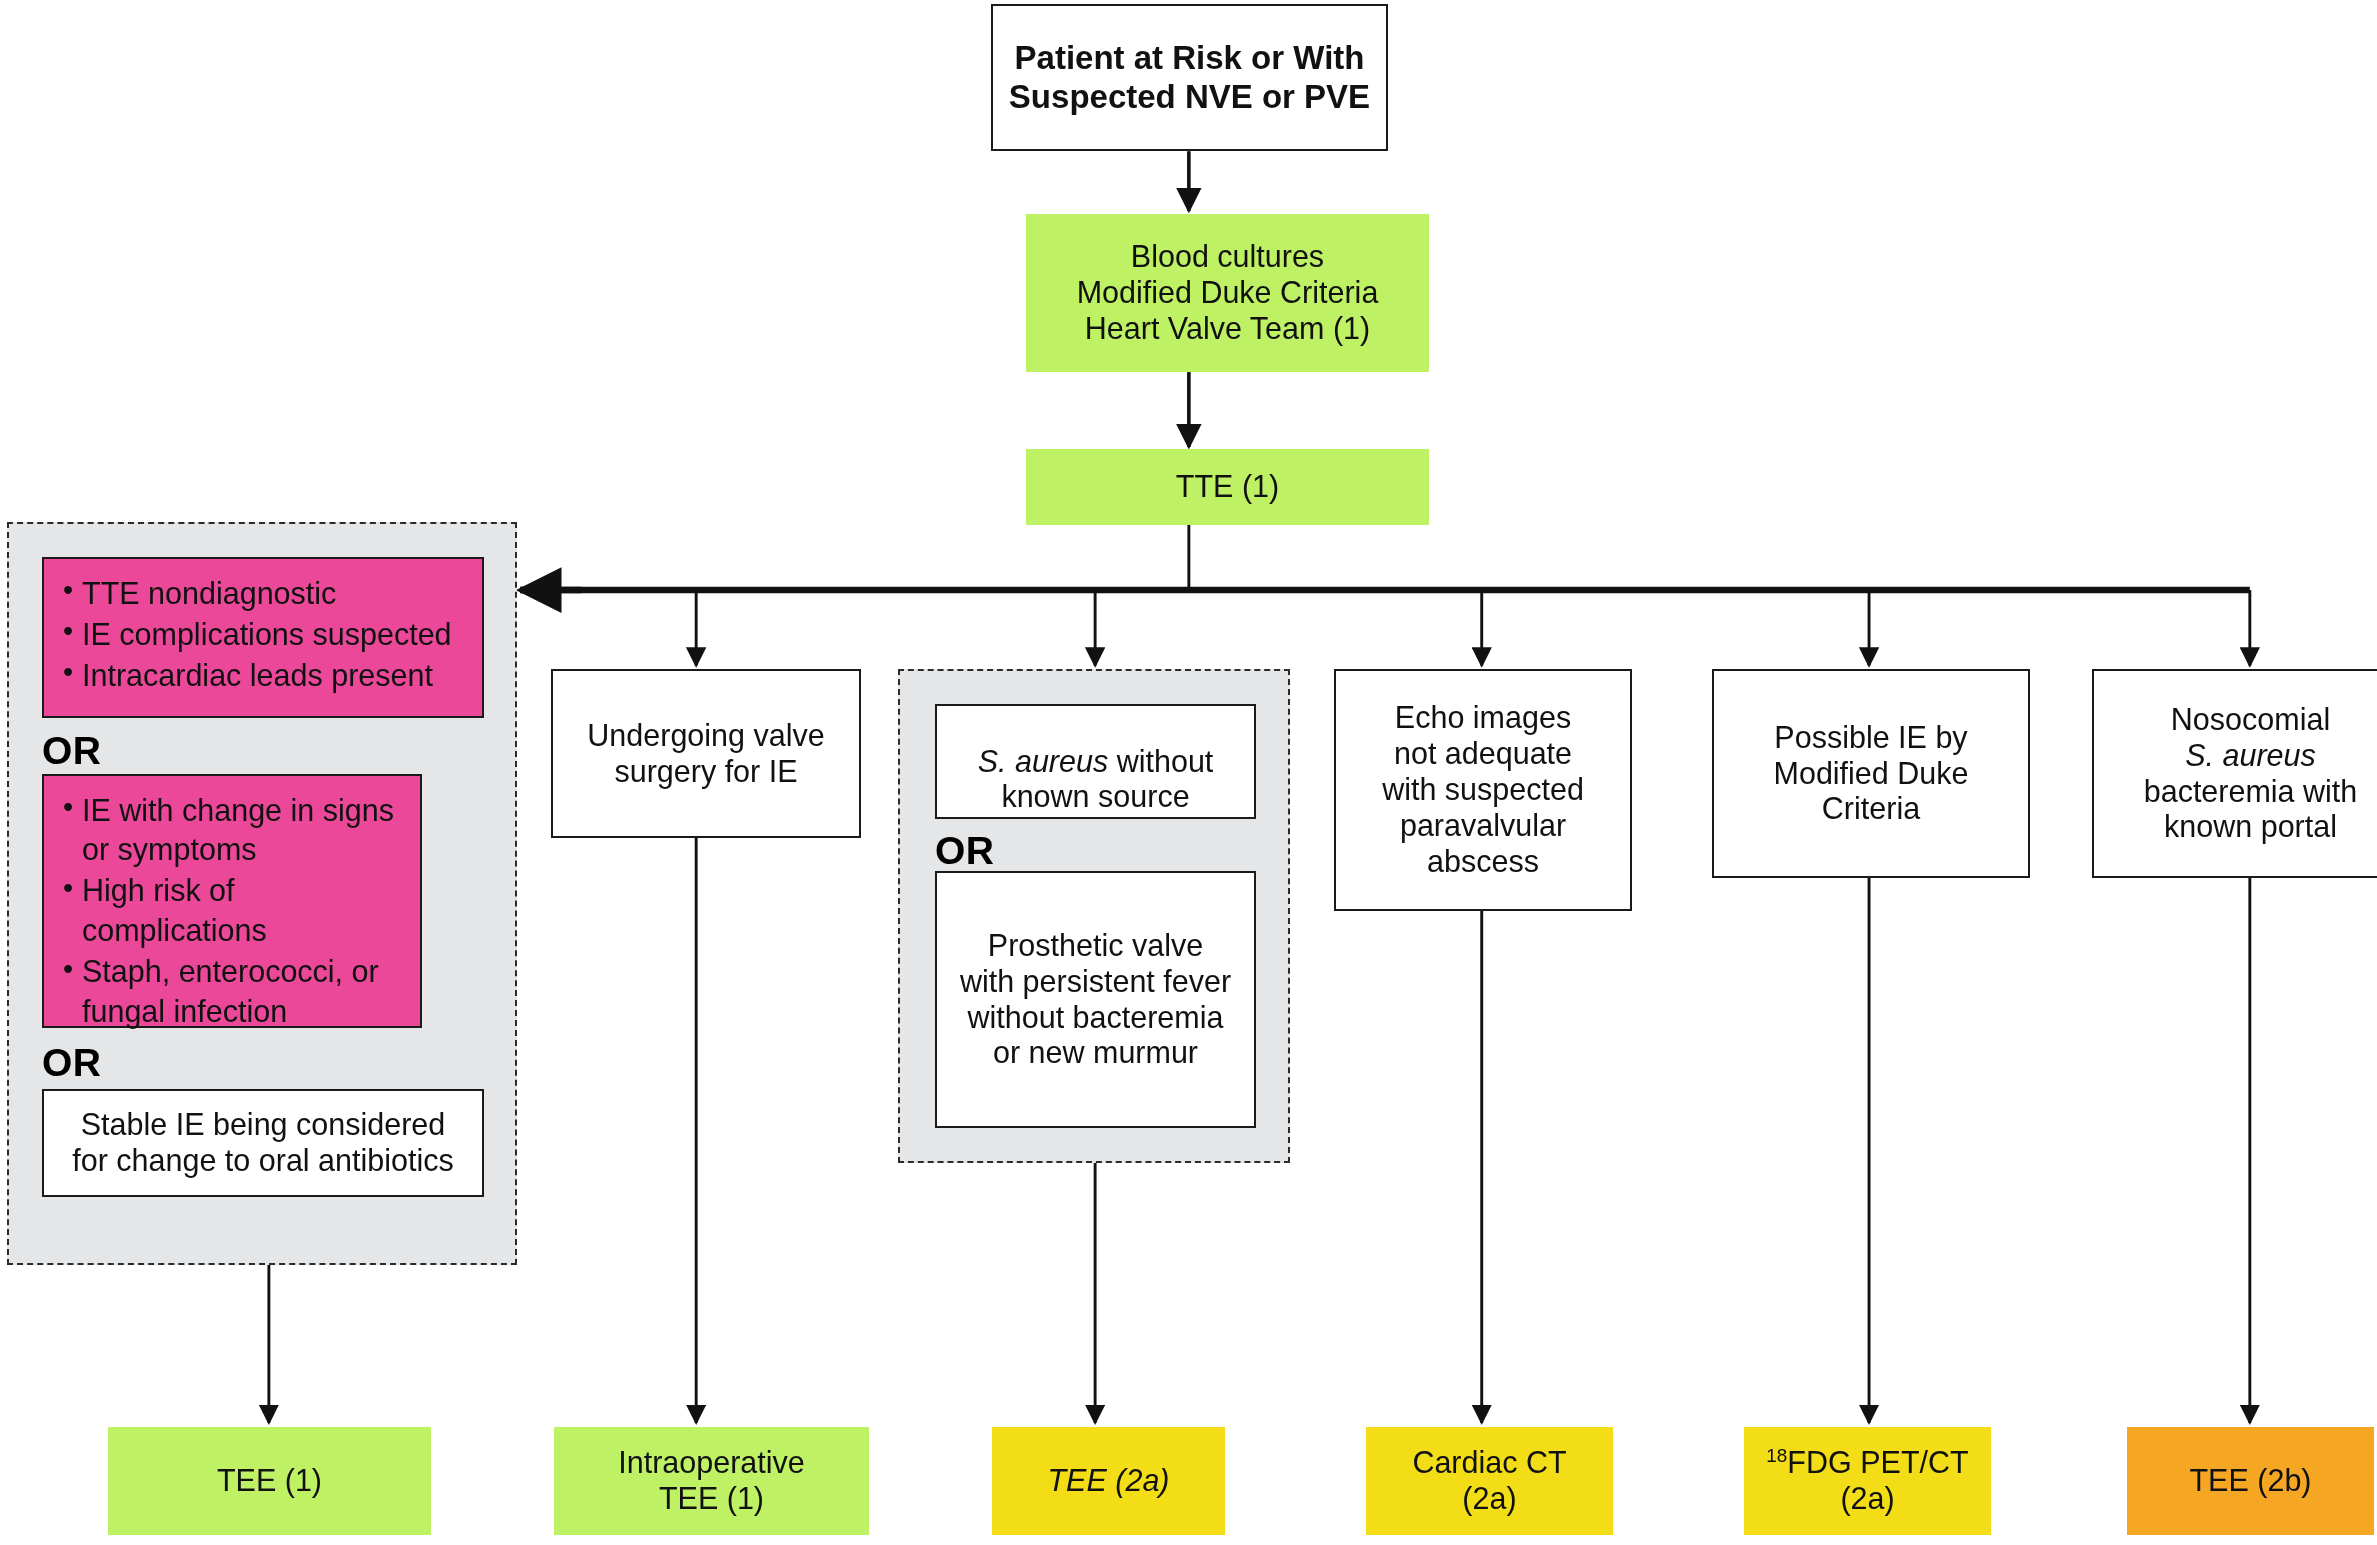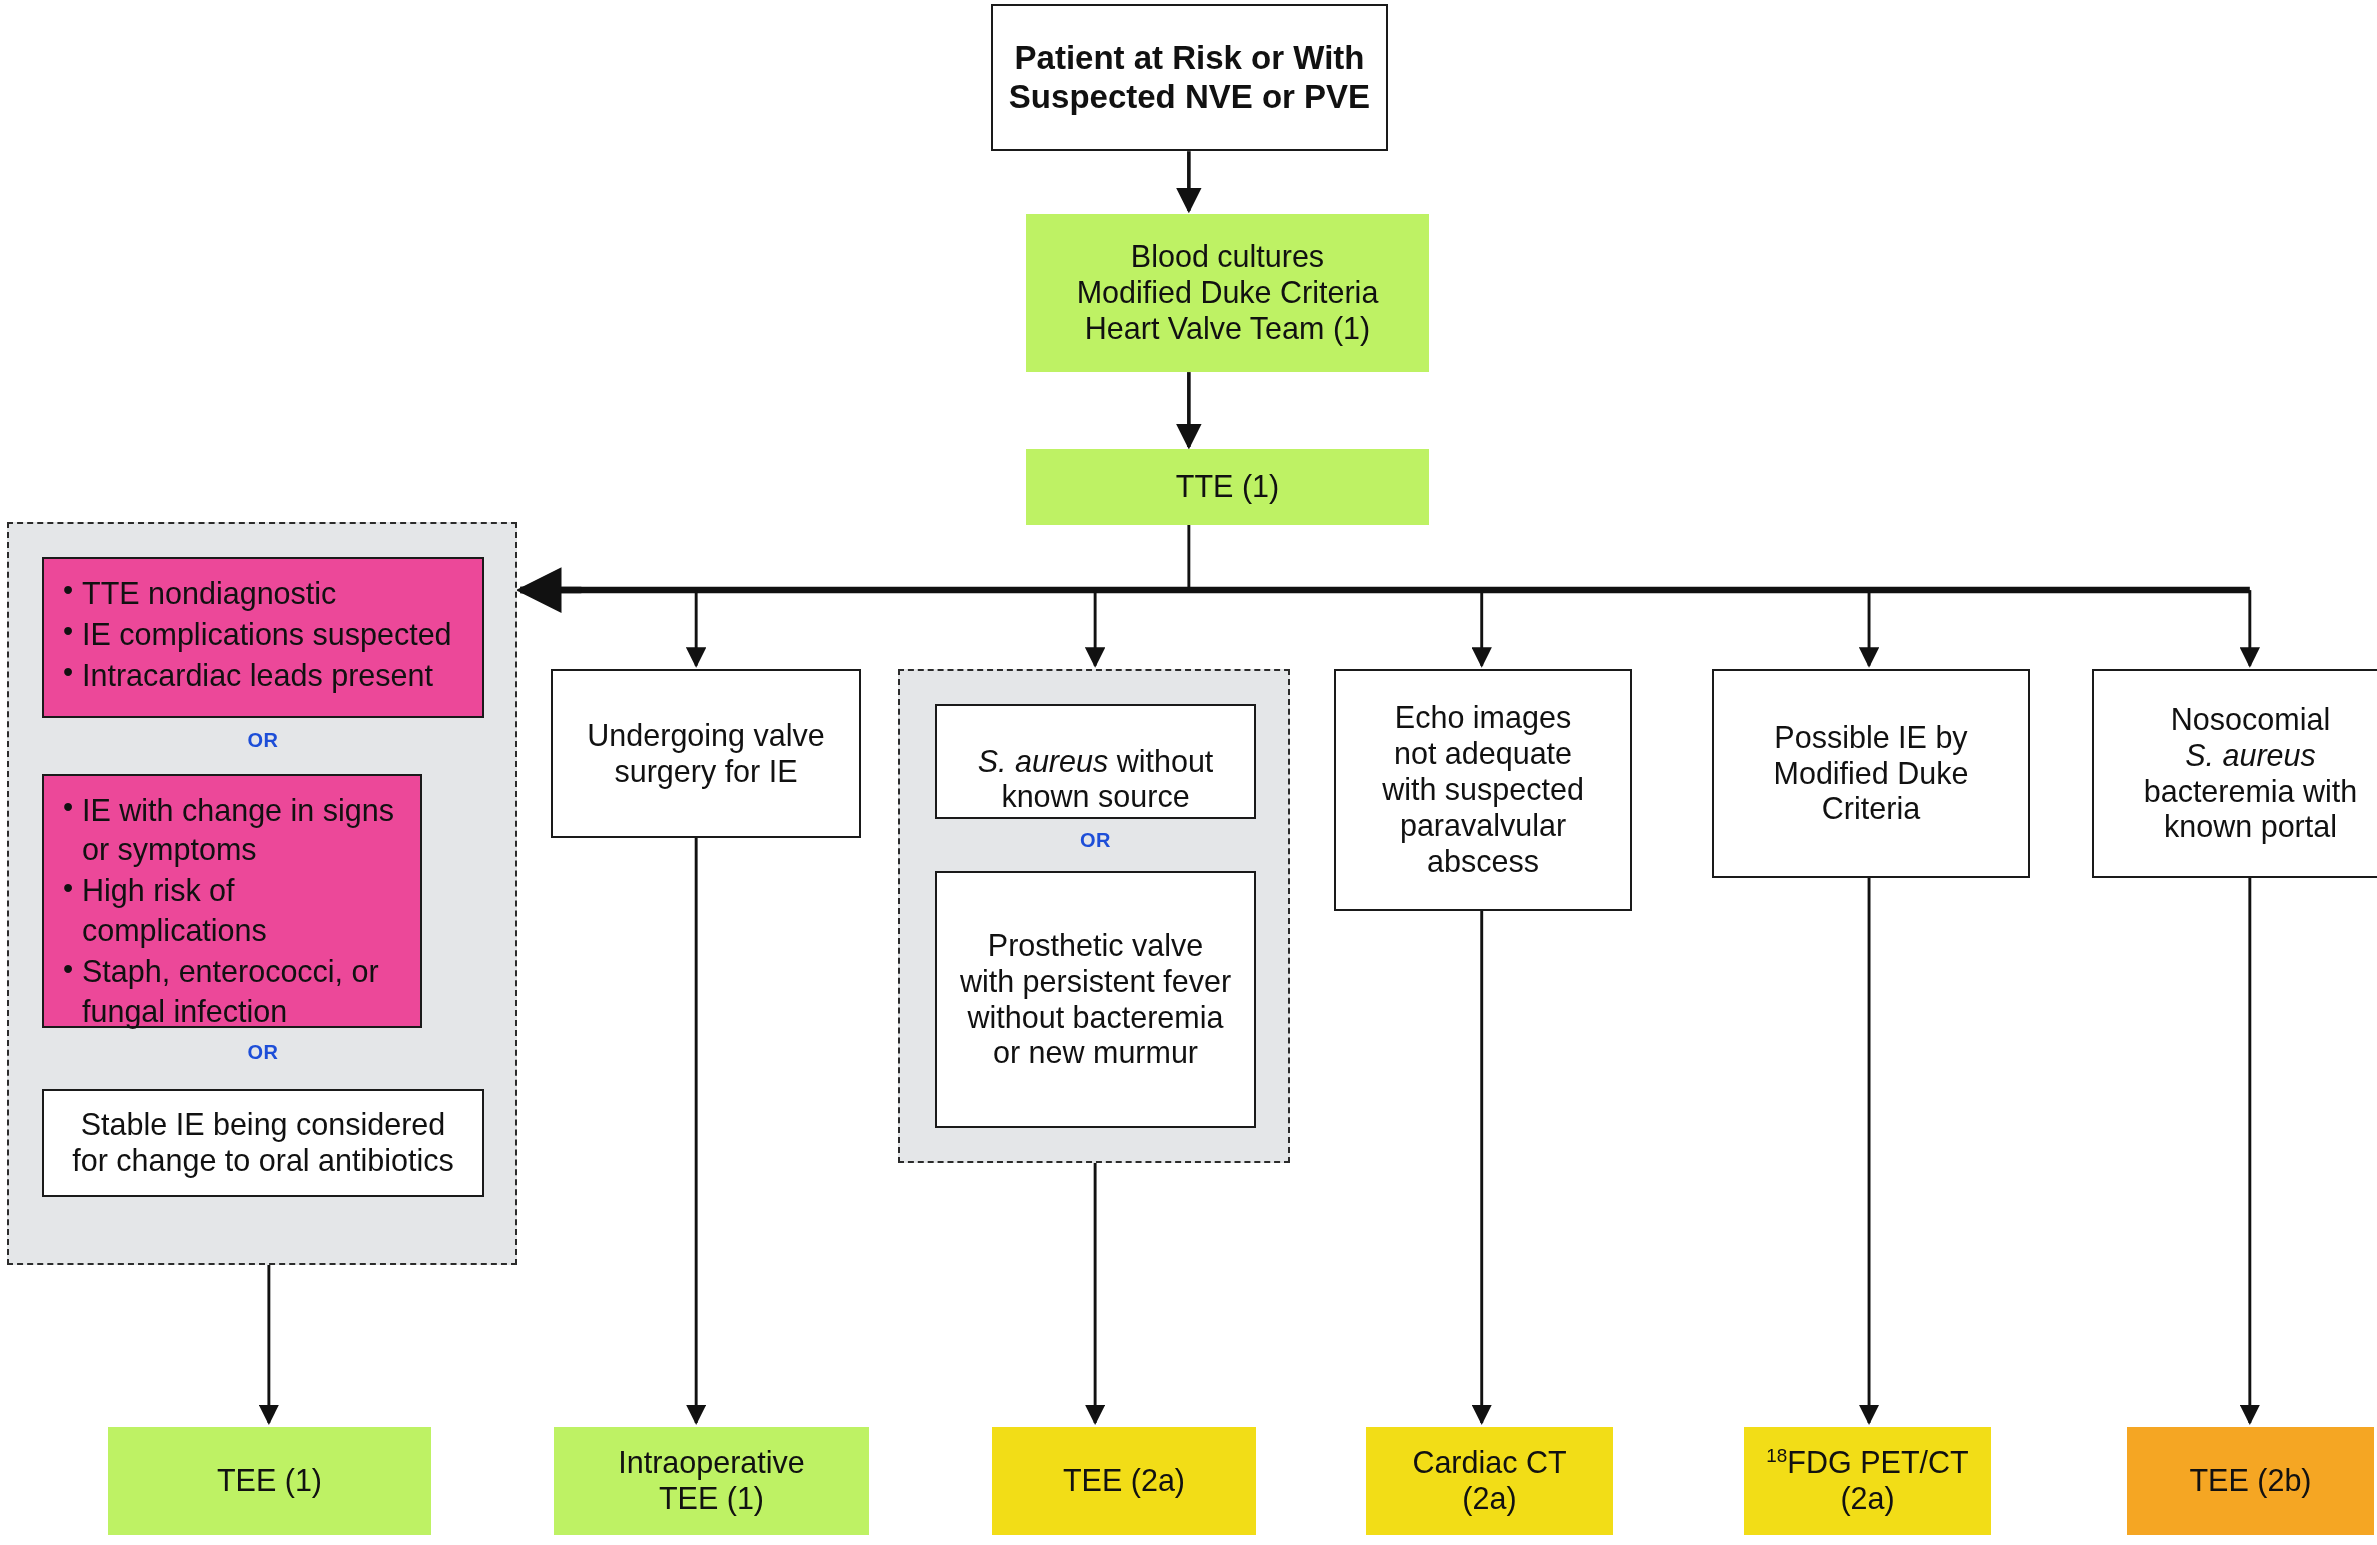--- a/index.html
+++ b/index.html
@@ -16,22 +16,22 @@
   .yellowbox{background:#F2DD17;}
   .orangebox{background:#F5A623;}
   .group{position:absolute;box-sizing:border-box;background:#e4e6e8;
          border:2.2px dashed #2b2b2b;}
   .bullets{position:absolute;box-sizing:border-box;background:#ec4899;
            border:2.2px solid #1a1a1a;padding:13px 14.5px 13px 16px;}
   .bullets ul{margin:0;padding:0;list-style:none;}
   .bullets li{font-size:30.5px;line-height:1.30;position:relative;
               padding-left:22px;margin:1.5px 0;}
   .bullets li:before{content:"\2022";position:absolute;left:2.9px;top:-1.5px;font-size:29px;}
-  .orlabel{position:absolute;width:100%;text-align:center;font-weight:bold;
-           font-size:20px;color:#1d4ed8;letter-spacing:0.4px;}
+  .orlabel{position:absolute;width:100%;font-weight:bold;
+           font-size:39px;color:#000000;letter-spacing:0.4px;}
   .ital{font-style:italic;}
   svg#wires{position:absolute;left:0;top:0;width:2377px;height:1545px;
             pointer-events:none;overflow:visible;}
   sup{font-size:0.62em;vertical-align:super;line-height:0;}
 </style>
 </head>
 <body>
 
 <div id="canvas">
 
@@ -163,21 +163,21 @@
 
   <div class="node solidfill greenbox txt" style="left:108px;top:1427px;width:323px;height:108px;">
     <span style="white-space:pre-line;">TEE (1)</span>
   </div>
 
   <div class="node solidfill greenbox txt" style="left:554px;top:1427px;width:315px;height:108px;">
     <span style="white-space:pre-line;">Intraoperative
 TEE (1)</span>
   </div>
 
-  <div class="node solidfill yellowbox txt" style="left:992px;top:1427px;width:264px;height:108px;">
+  <div class="node solidfill yellowbox txt" style="left:992px;top:1427px;width:233px;height:108px;font-style:italic;">
     <span style="white-space:pre-line;">TEE (2a)</span>
   </div>
 
   <div class="node solidfill yellowbox txt" style="left:1366px;top:1427px;width:247px;height:108px;">
     <span style="white-space:pre-line;">Cardiac CT
 (2a)</span>
   </div>
 
   <div class="node solidfill yellowbox txt" style="left:1744px;top:1427px;width:247px;height:108px;">
     <span style="white-space:pre-line;"><sup>18</sup><span>FDG PET/CT

